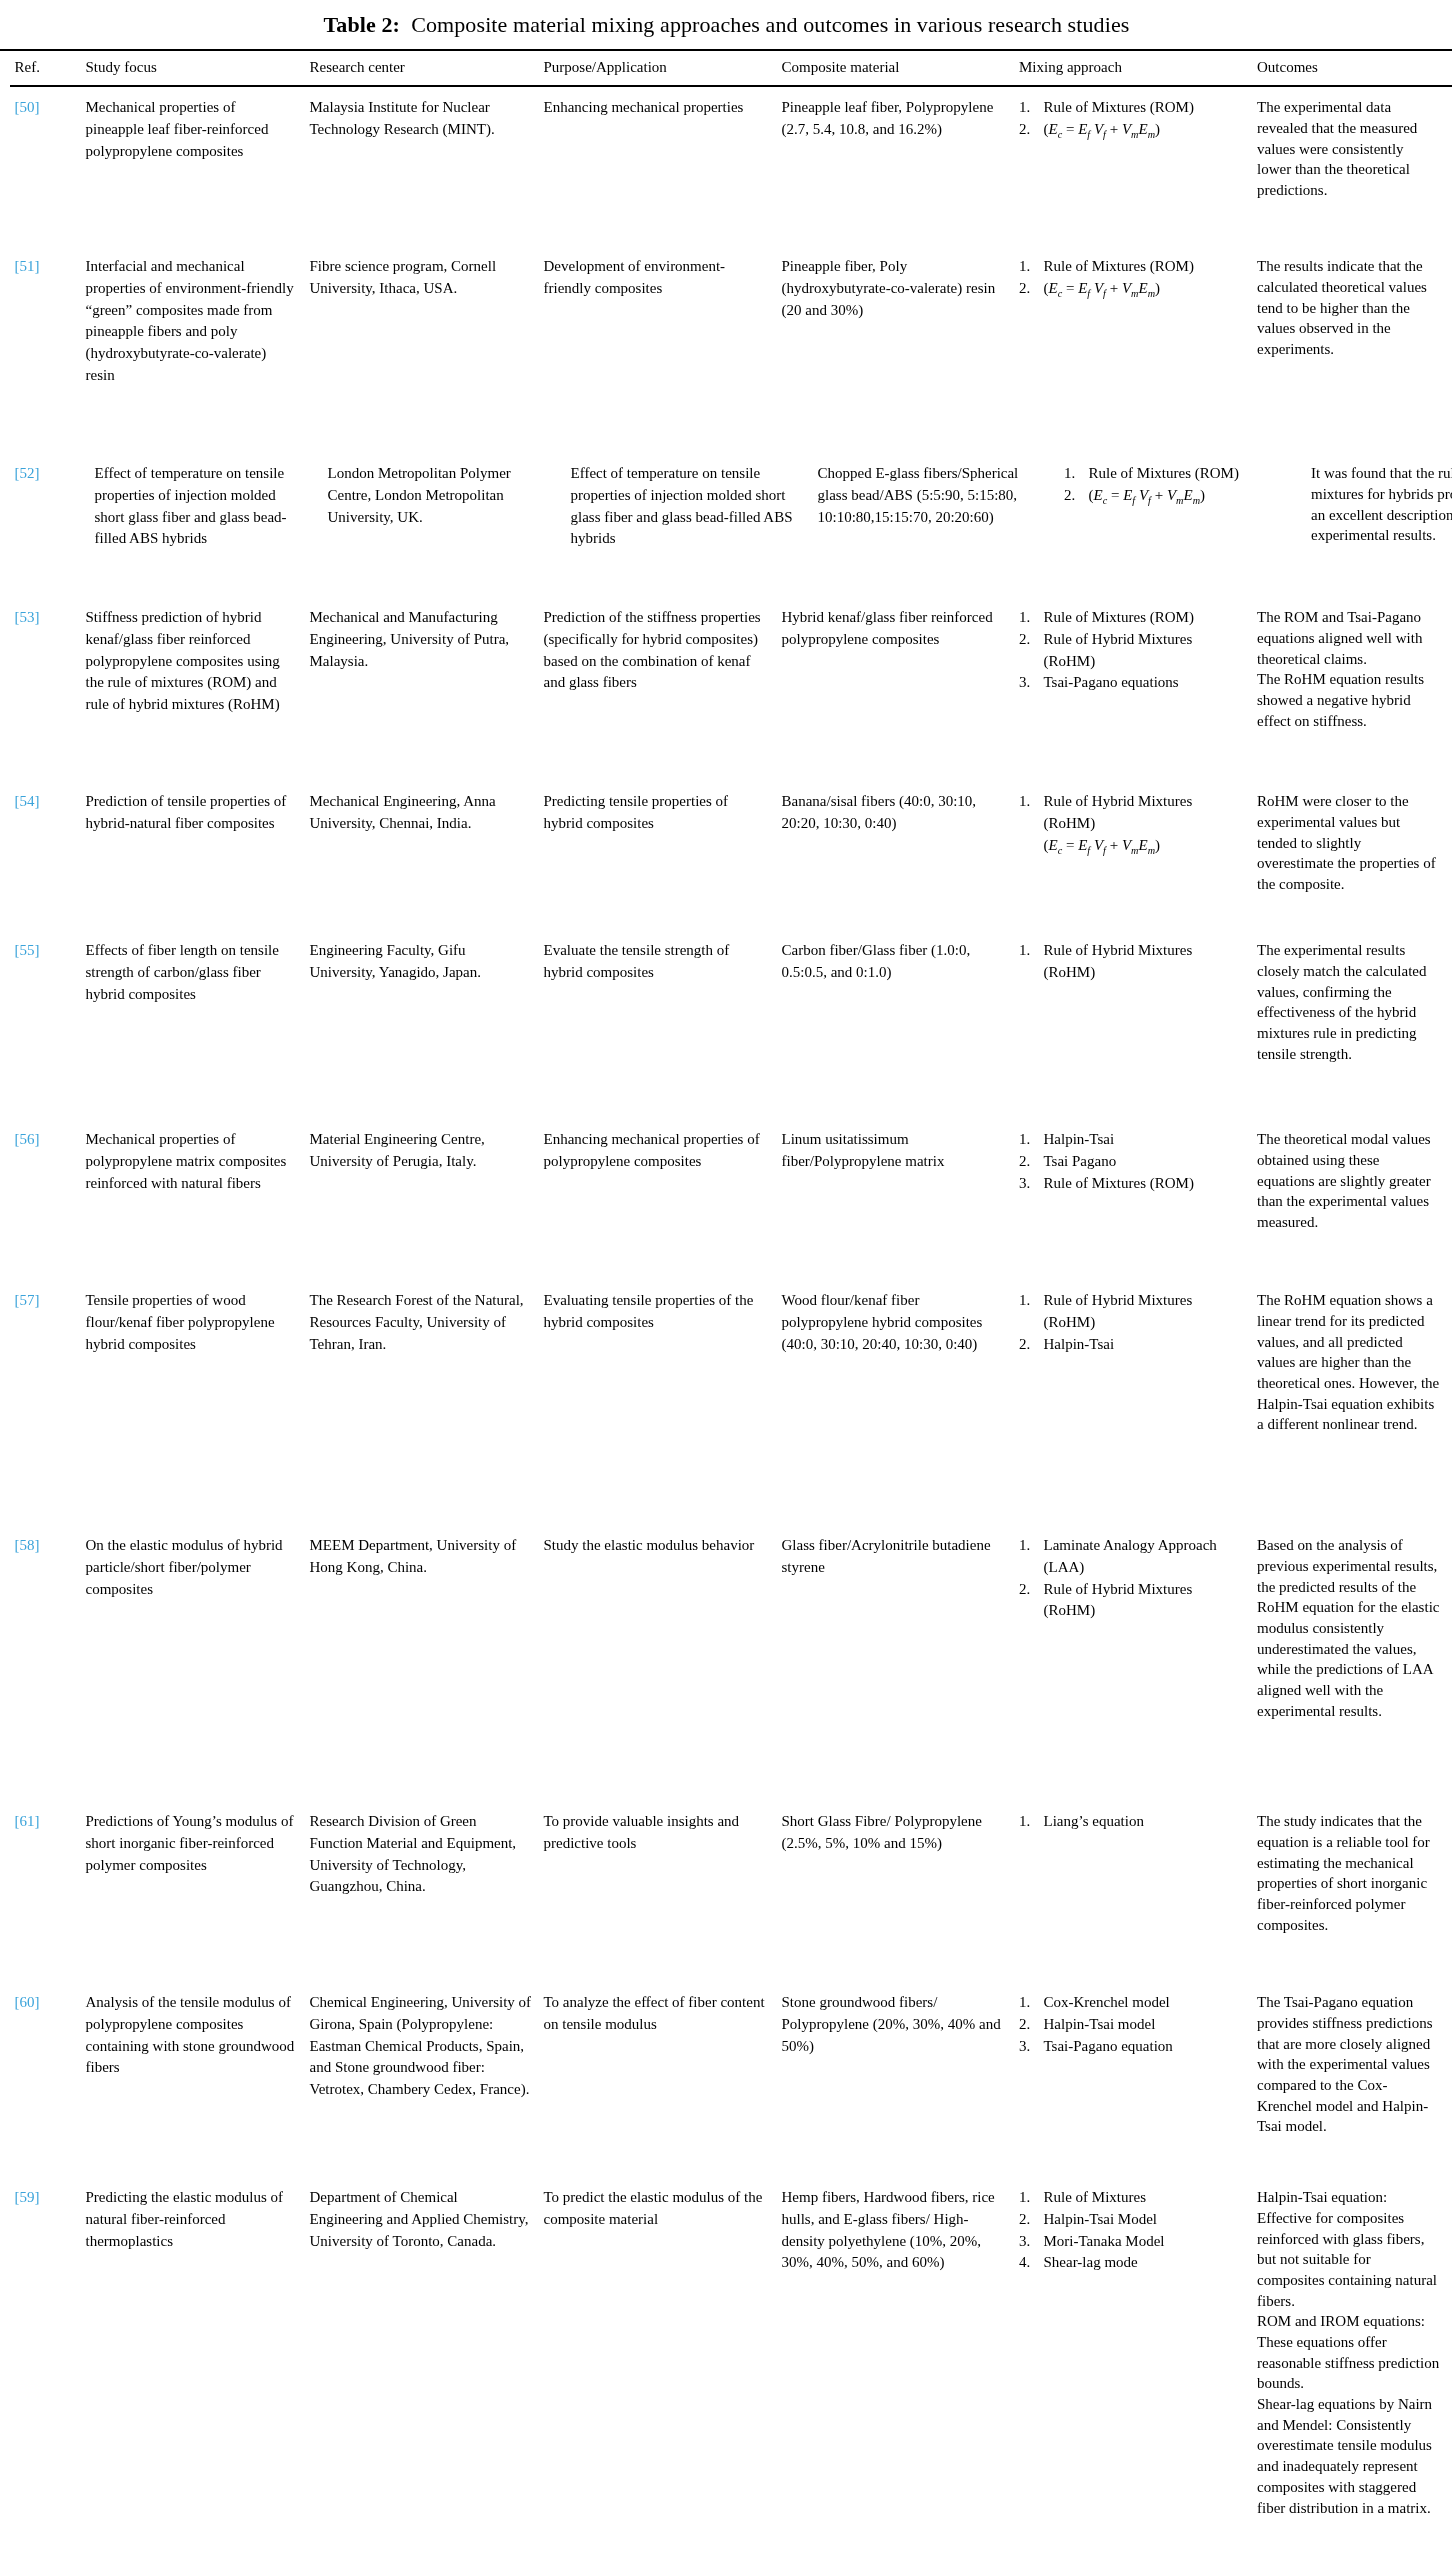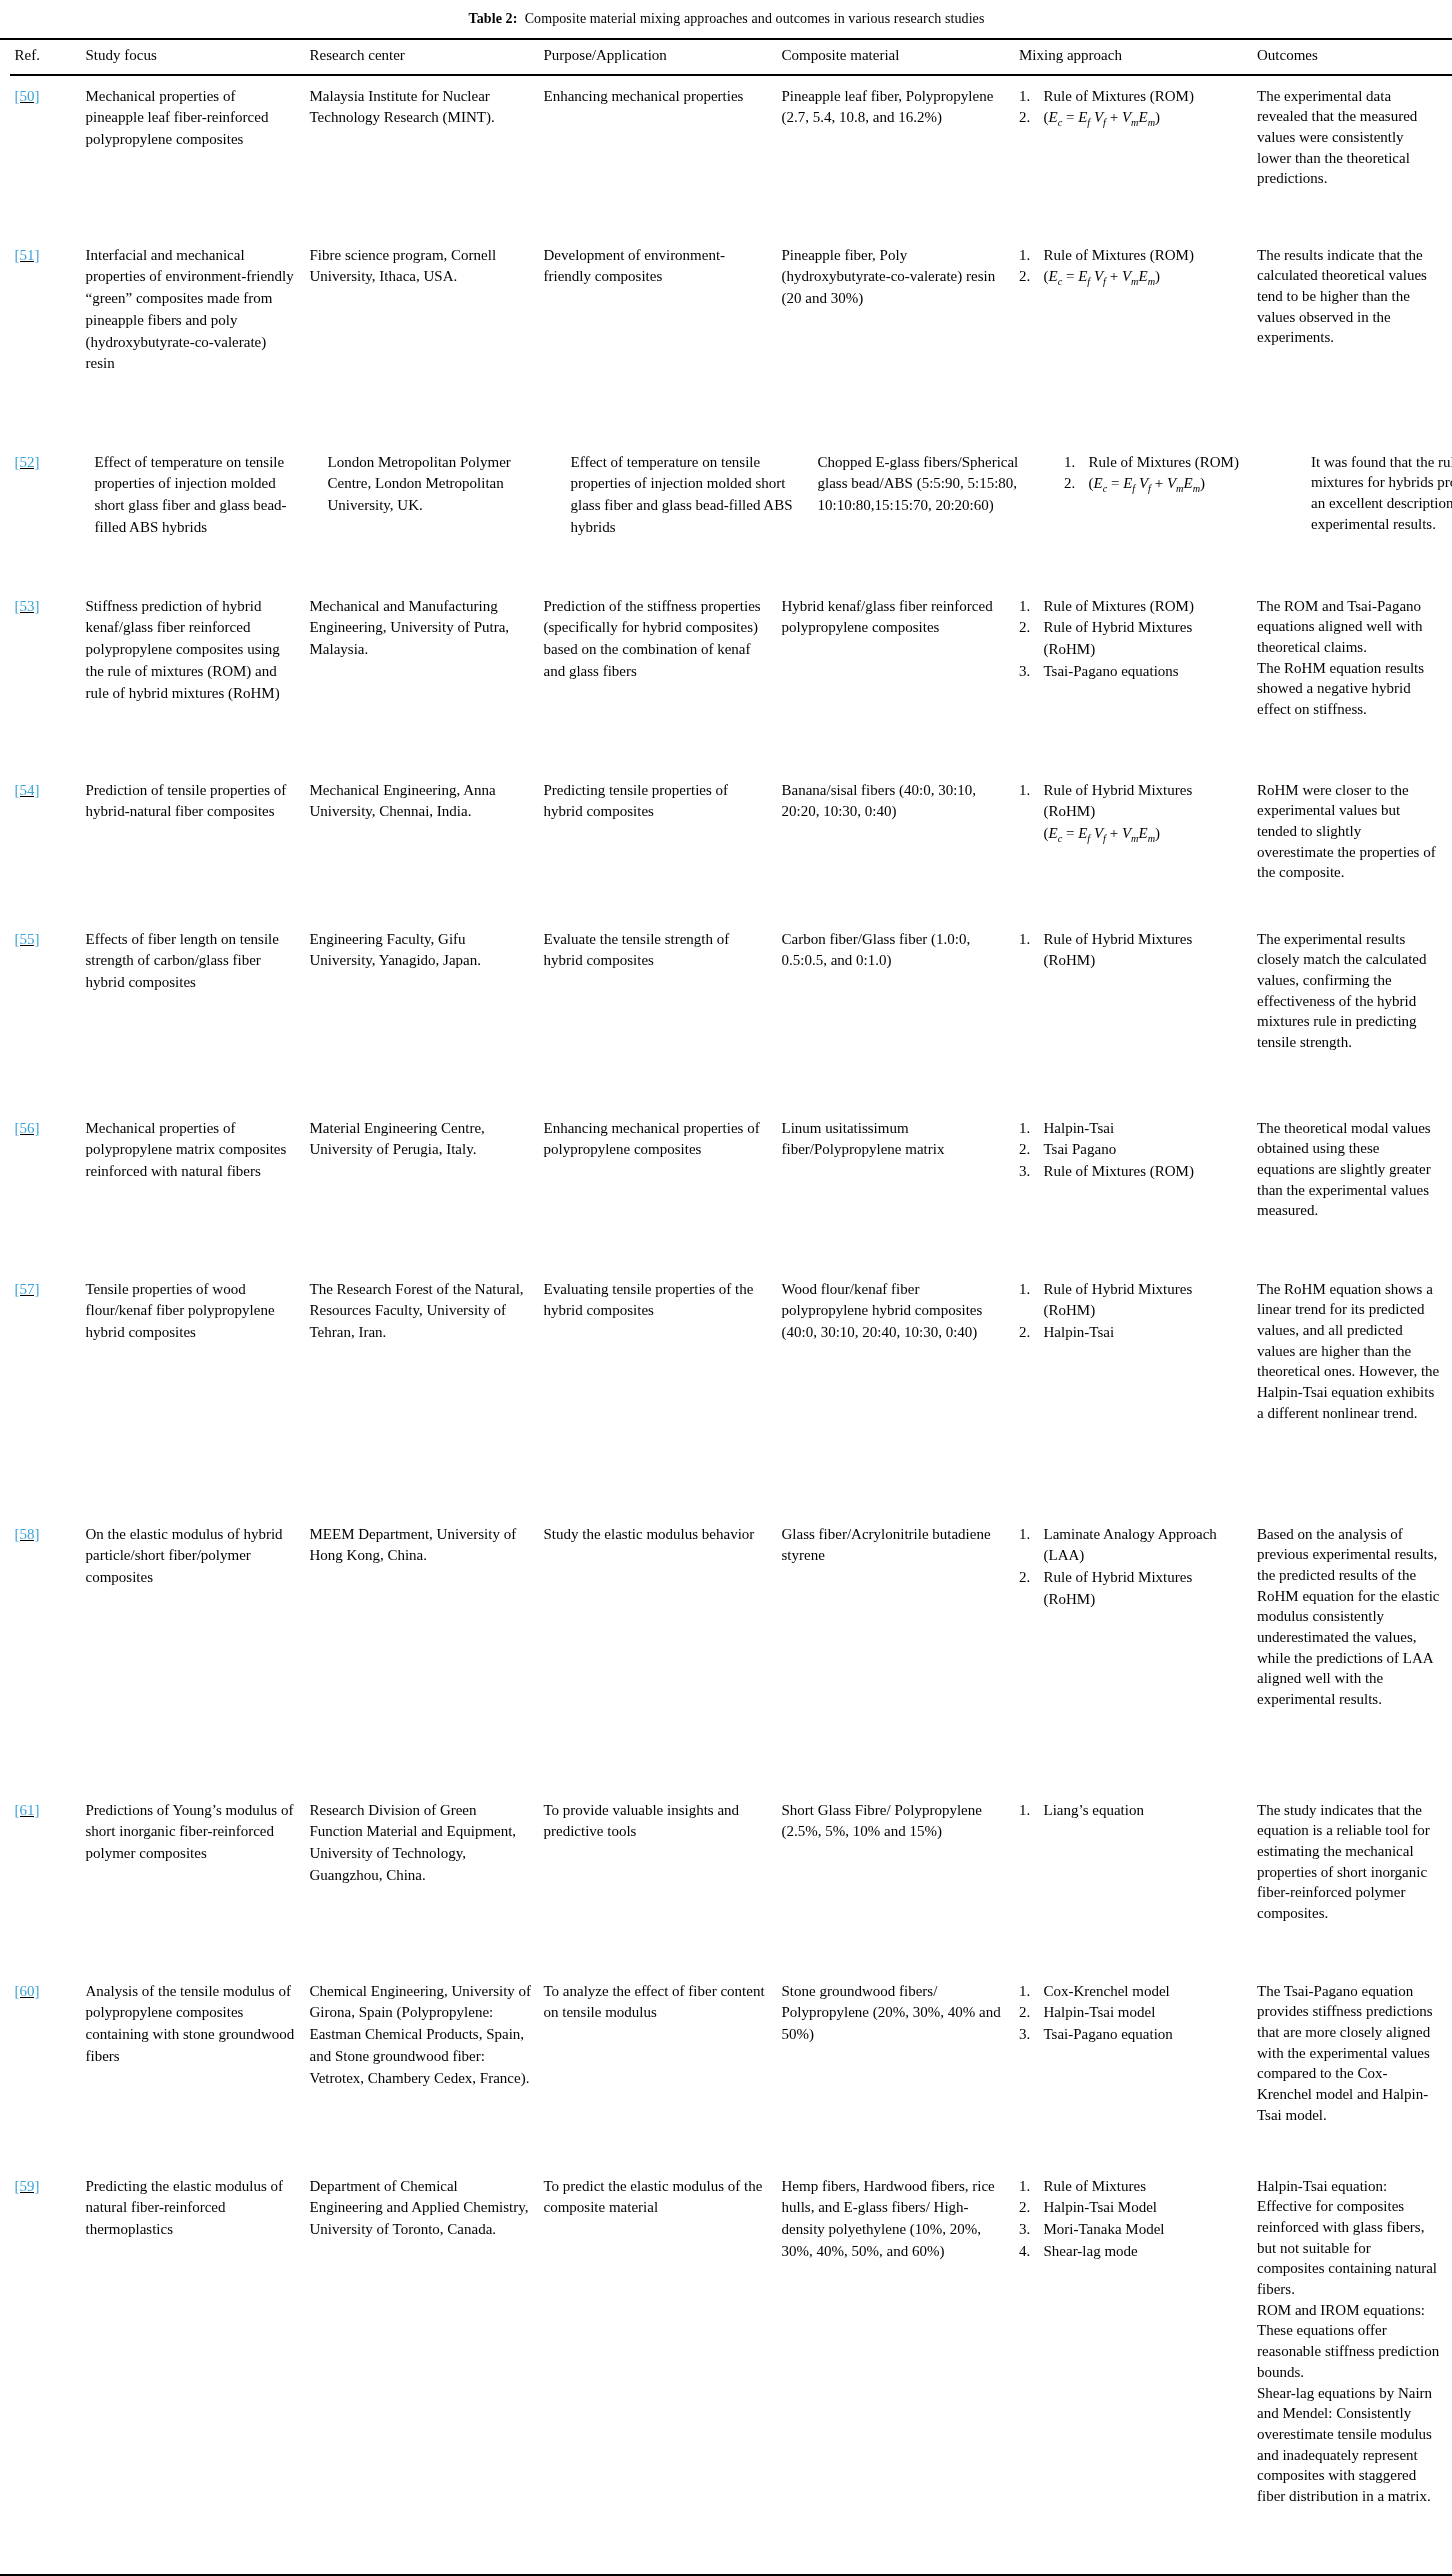--- a/index.html
+++ b/index.html
@@ -2,33 +2,33 @@
 <html style="font-size:9px"><head>
 <meta charset="utf-8">
 <style>
   * { margin:0; padding:0; box-sizing:border-box; }
   html,body { background:#ffffff; }
   .page {
     width:1453px; height:2576px; background:#ffffff; color:#000;
     font-family:"Liberation Serif", serif; font-size:15px; line-height:1.45;
     overflow:hidden; display:flex; flex-direction:column;
   }
-  .title { text-align:center; padding:9px 0 8.3px; font-size:14px; letter-spacing:0.1px; }
+  .title { text-align:center; padding:9px 0 8.3px; font-size:22px; letter-spacing:0.1px; }
   .title .bold { font-weight:700; }
   .table { flex:1; border-top:2.2px solid #000; border-bottom:2.2px solid #000; display:flex; flex-direction:column; }
   .thead, .trow {
     display:grid;
     grid-template-columns:71px 224px 234px 238px 233px 238px 217px;
     align-items:start;
     margin-left:10px;
   }
   .thead { border-bottom:2.2px solid #000; padding:5.6px 0 6.7px; }
   .tbody { padding-top:10px; }
   .cell { padding-left:4.5px; padding-right:7.8px; }
-  .cell.ref { padding-left:4.5px;text-decoration:underline; }
+  .cell.ref { padding-left:4.5px; }
   .cell.mixing { padding-left:9px; padding-right:3.3px; }
   .cell.outcomes { padding-left:9px; padding-right:24.5px; line-height:1.38; }
   .hcell { padding-left:4.5px; }
   .hcell.mixing { padding-left:9px; }
   .hcell.outcomes { padding-left:9px; }
   .ref-link { color:#3AA3DA; text-decoration:none; cursor:pointer; }
   
   .trow:nth-child(1){min-height:159px;} .trow:nth-child(2){min-height:207px;}
   .trow:nth-child(3){min-height:144px;gap:9px;} .trow:nth-child(4){min-height:184px;}
   .trow:nth-child(5){min-height:149px;} .trow:nth-child(6){min-height:189px;}

